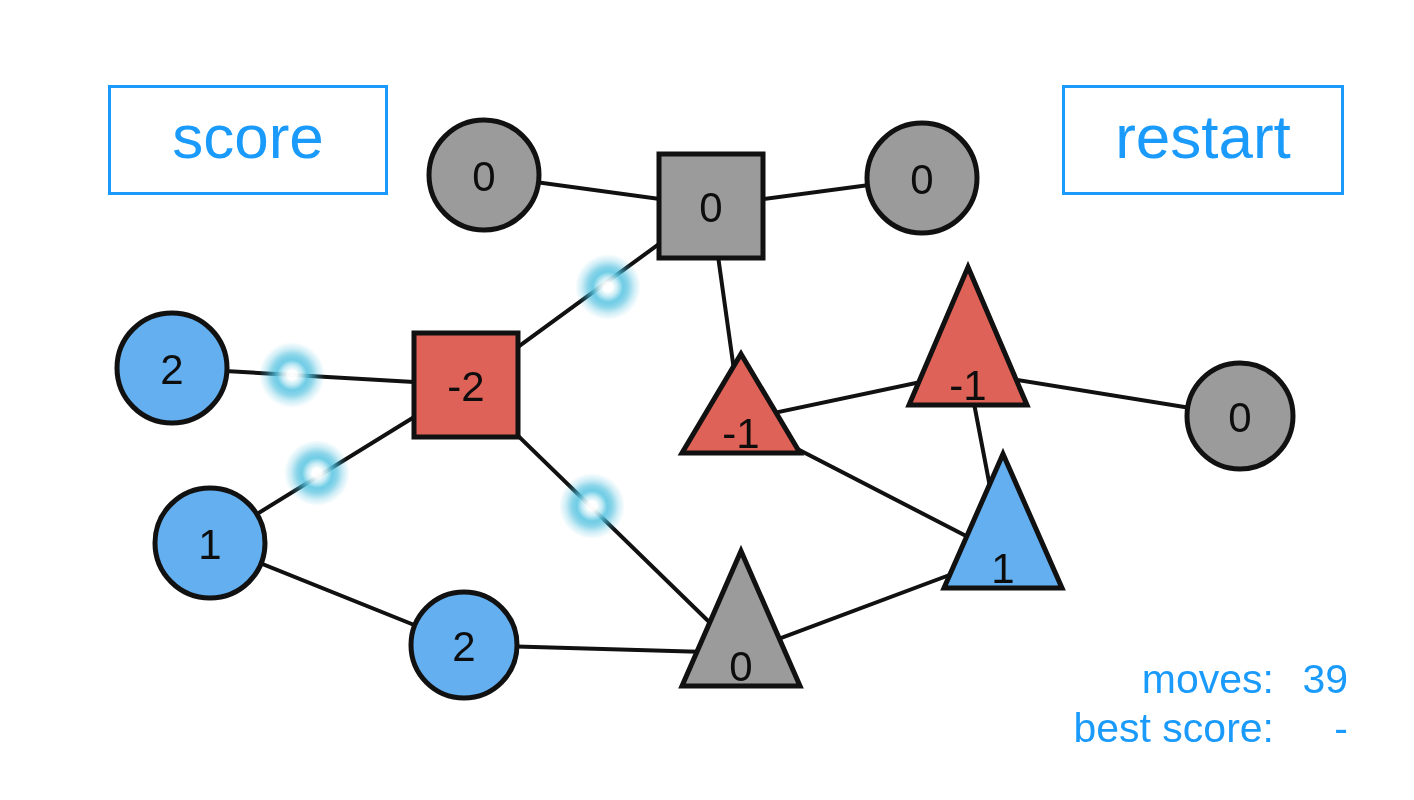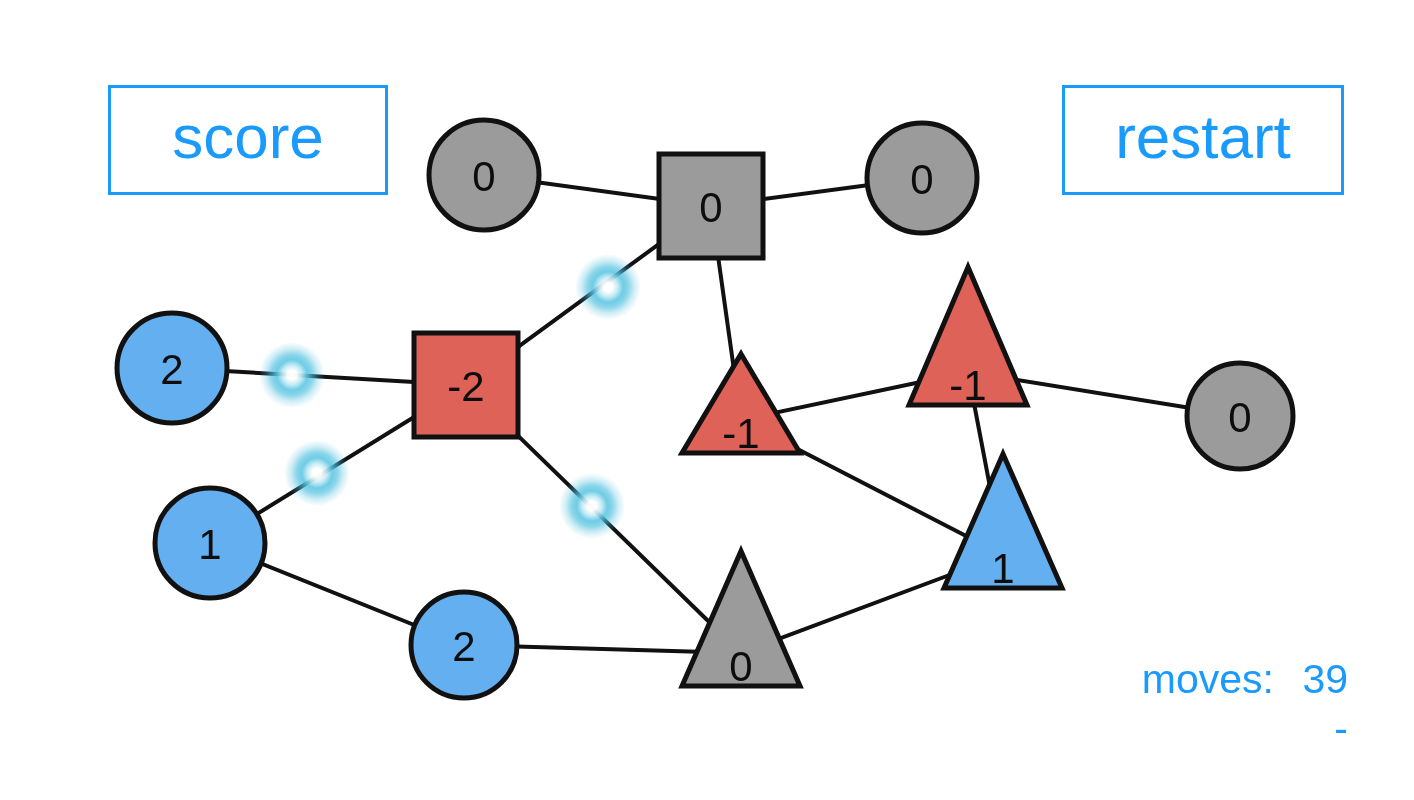--- a/index.html
+++ b/index.html
@@ -176,17 +176,18 @@
   <div id="restart-button" class="ui-button">
     <span>restart</span>
   </div>
 
   <div id="score-panel">
     <div class="score-row">
       <span class="score-label">moves:</span>
       <span class="score-value">39</span>
     </div>
     <div class="score-row">
+      <span class="score-label">best score:</span>
       <span class="score-value">-</span>
     </div>
   </div>
 
 </div>
 
 </body></html>

